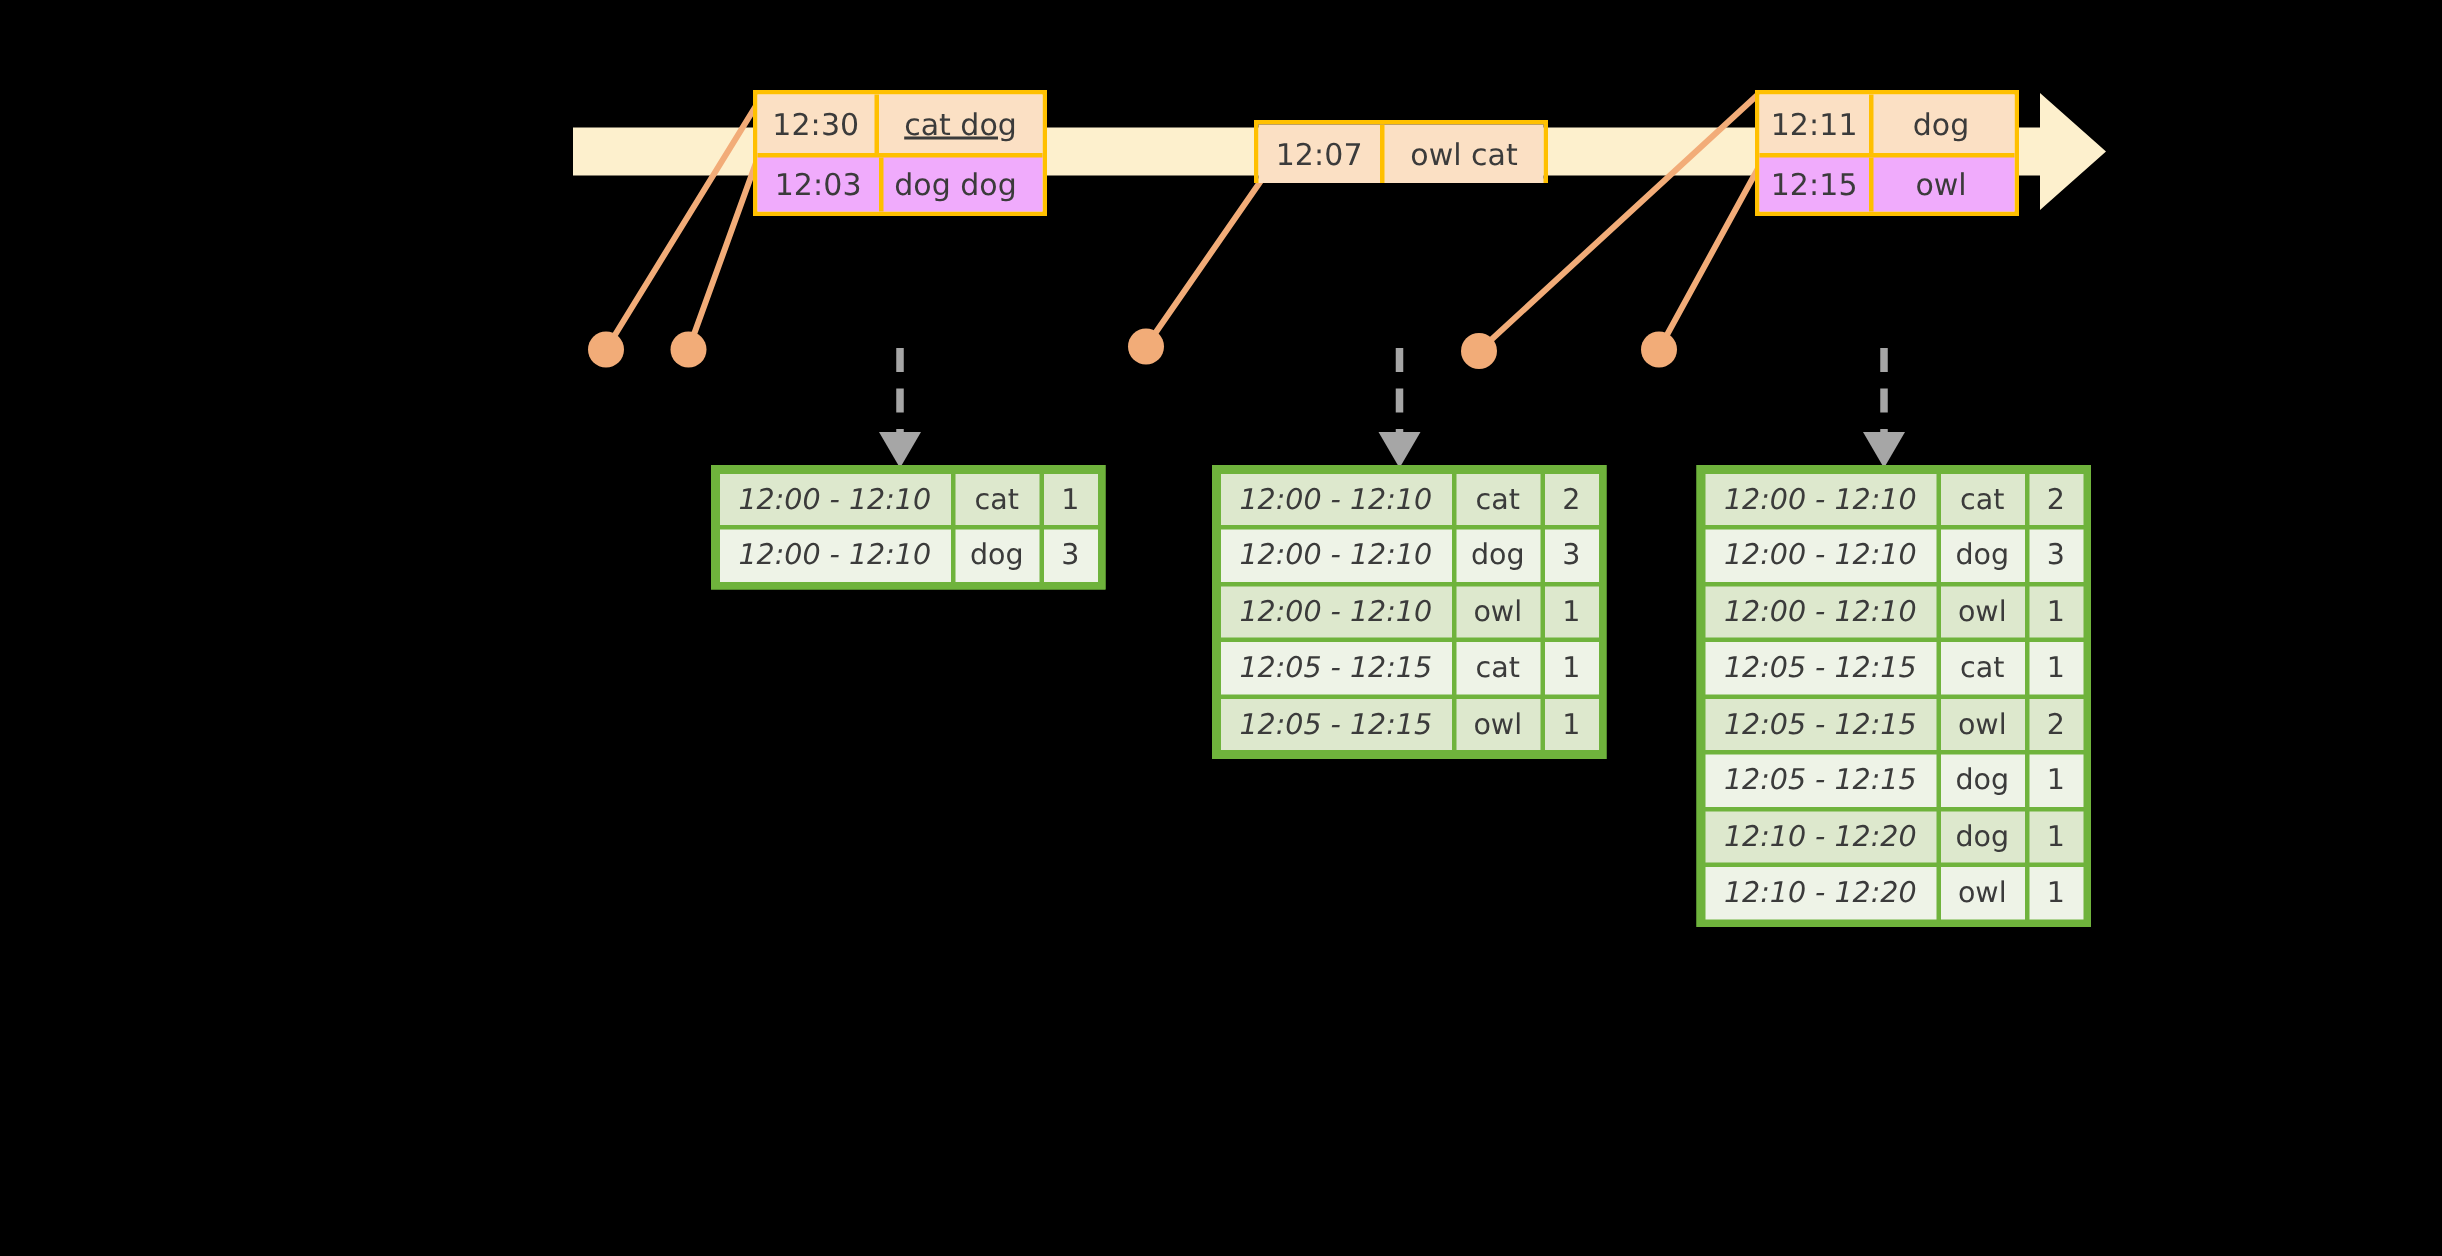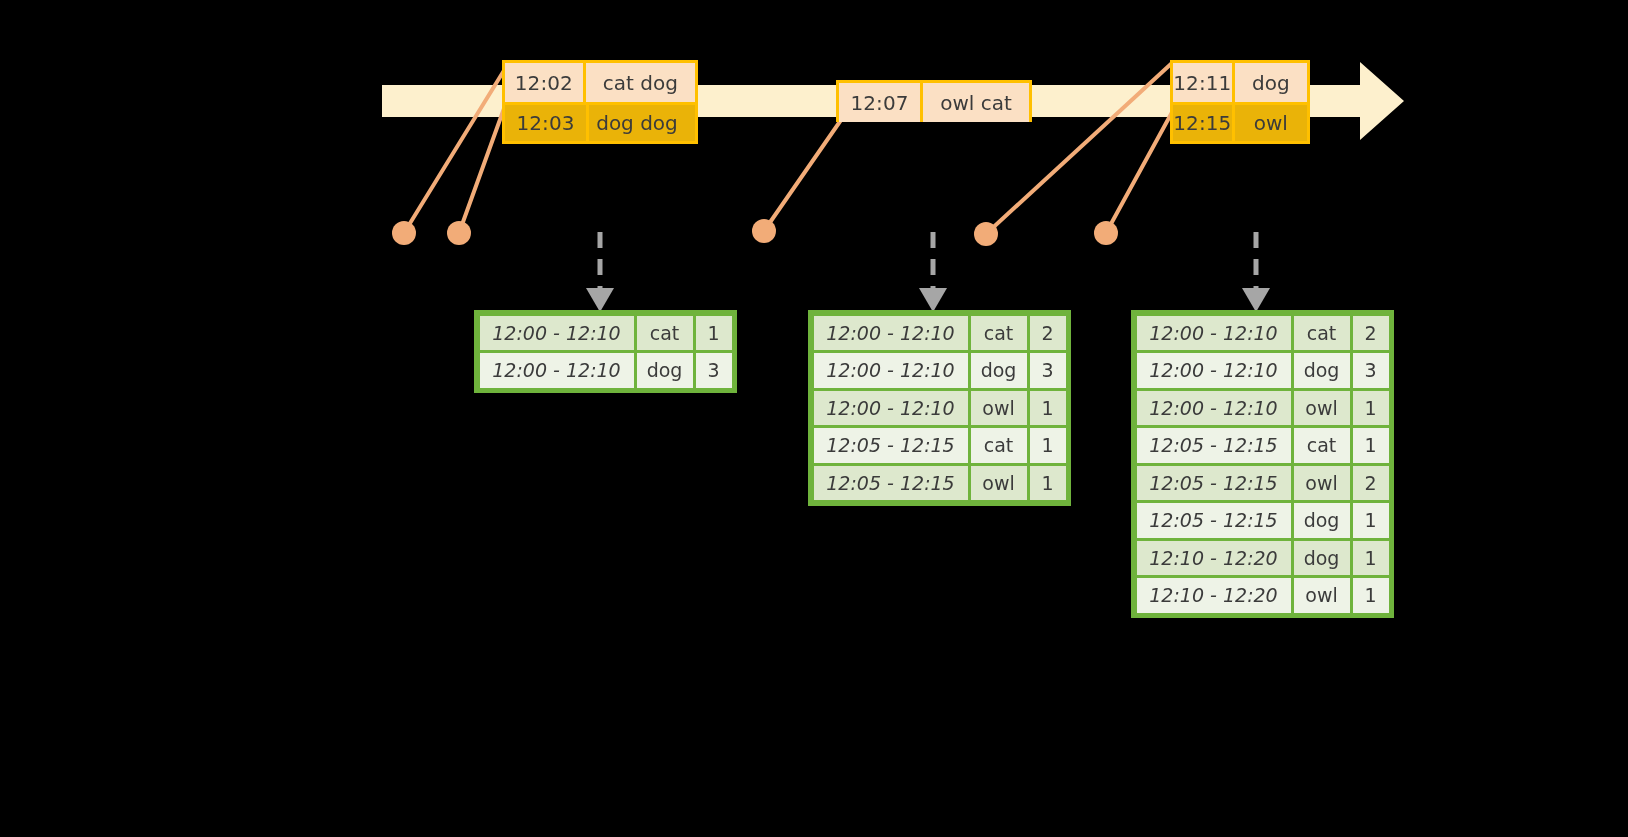--- a/index.html
+++ b/index.html
@@ -36,21 +36,21 @@
   }
   .evt-row {
     display: flex;
     height: 39px;
     box-sizing: border-box;
   }
   .evt-row + .evt-row {
     border-top: 3px solid #ffc000;
   }
   .evt-row.shade-a { background: #fbe0c4; }
-  .evt-row.shade-b { background: #eab308; }
+  .evt-row.shade-b { background: #f0abfc; }
   .evt-time {
     display: flex;
     align-items: center;
     justify-content: center;
     box-sizing: border-box;
     border-right: 3px solid #ffc000;
     font-size: 20px;
     color: #3b3b3b;
     letter-spacing: .1px;
   }
@@ -133,37 +133,37 @@
   </svg>
 
   <div class="dot" style="left:392px; top:221px;"></div>
   <div class="dot" style="left:447px; top:221px;"></div>
   <div class="dot" style="left:752px; top:219px;"></div>
   <div class="dot" style="left:974px; top:222px;"></div>
   <div class="dot" style="left:1094px; top:221px;"></div>
 
   <div class="evt-group" style="left:502px; top:60px; width:196px; height:84px;">
     <div class="evt-row shade-a">
-      <div class="evt-time" style="width:84px;">12:02</div>
-      <div class="evt-val" style="width:114px;">cat dog</div>
+      <div class="evt-time" style="width:84px;">12:30</div>
+      <div class="evt-val" style="width:114px;text-decoration:underline;">cat dog</div>
     </div>
     <div class="evt-row shade-b">
       <div class="evt-time" style="width:84px;">12:03</div>
       <div class="evt-val" style="width:96px;">dog dog</div>
     </div>
   </div>
 
   <div class="evt-group" style="left:836px; top:80px; width:196px; height:42px;">
     <div class="evt-row shade-a">
       <div class="evt-time" style="width:84px;">12:07</div>
       <div class="evt-val" style="width:106px;">owl cat</div>
     </div>
   </div>
 
-  <div class="evt-group" style="left:1170px; top:60px; width:140px; height:84px;">
+  <div class="evt-group" style="left:1170px; top:60px; width:176px; height:84px;">
     <div class="evt-row shade-a">
       <div class="evt-time" style="width:76px;">12:11</div>
       <div class="evt-val" style="width:90px;">dog</div>
     </div>
     <div class="evt-row shade-b">
       <div class="evt-time" style="width:76px;">12:15</div>
       <div class="evt-val" style="width:90px;">owl</div>
     </div>
   </div>
 

